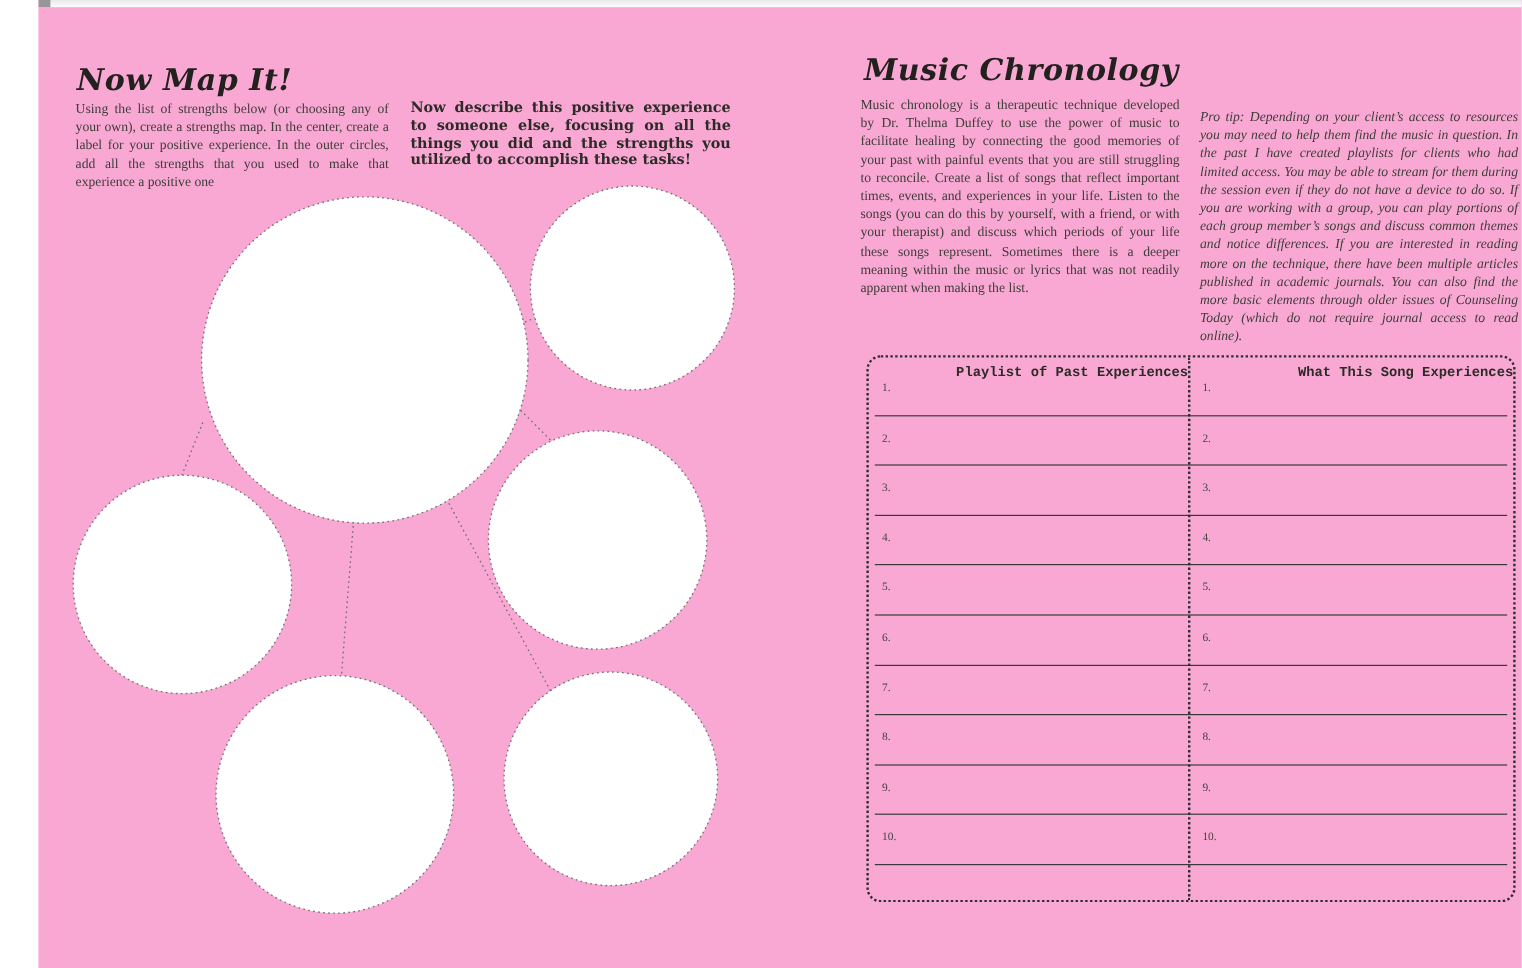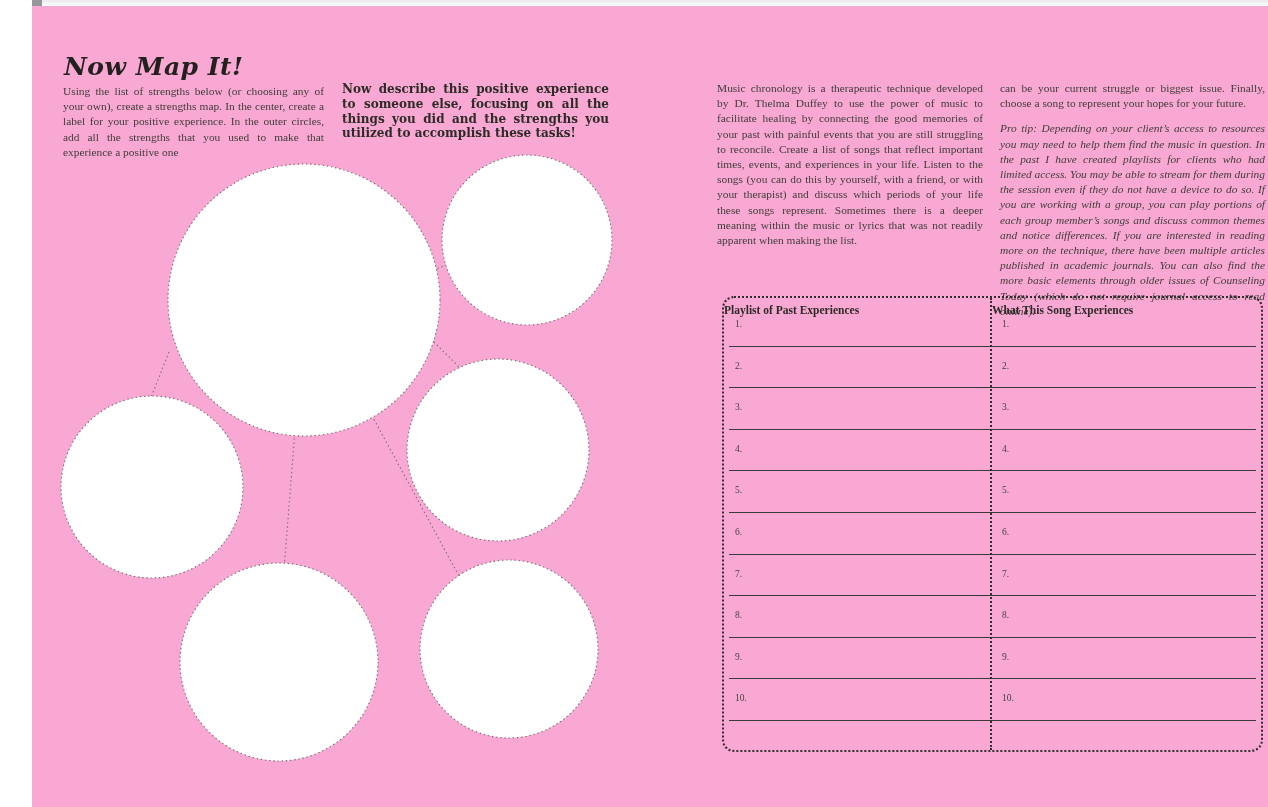--- a/index.html
+++ b/index.html
@@ -27,22 +27,22 @@
   .rp-col2{position:absolute;left:334px;top:81px;width:265px;}
   .rp-col1 .para + .para{margin-top:8px;}
   .protip{font-style:italic;margin-top:10px;}
 
   .map-svg{position:absolute;left:0;top:0;width:634px;height:807px;pointer-events:none;}
 
   .playlist-table{position:absolute;left:56px;top:296px;width:541px;height:456px;
                   box-sizing:border-box;border:2px dotted #2e2e2e;border-radius:12px;}
   .tbl-divider{position:absolute;left:266px;top:0;bottom:0;width:0;
                border-left:2px dotted #2e2e2e;}
-  .tbl-hdr{position:absolute;top:6px;text-align:left;
-           font-family:Liberation Serif, serif;font-weight:bold;font-size:11.5px;color:#2c2b27;}
+  .tbl-hdr{position:absolute;top:6px;text-align:right;
+           font-family:Liberation Mono, monospace;font-weight:bold;font-size:11.5px;color:#2c2b27;}
   .tbl-hdr.h1{left:0;width:266px;}
   .tbl-hdr.h2{left:268px;width:269px;}
   .tbl-rows{position:absolute;top:7px;left:5px;right:5px;}
   .tbl-row{height:41.6px;box-sizing:border-box;border-bottom:1.5px solid #3a3a3a;display:flex;}
   .cell-l{width:263px;box-sizing:border-box;padding:8px 0 0 6px;}
   .cell-r{flex:1;box-sizing:border-box;padding:8px 0 0 10px;}
   .row-num{font-size:9.5px;color:#45443f;}
 </style>
 </head>
 <body>
@@ -71,27 +71,27 @@
         <circle cx="495" cy="240" r="85"></circle>
         <circle cx="466" cy="450" r="91"></circle>
         <circle cx="120" cy="487" r="91"></circle>
         <circle cx="247" cy="662" r="99"></circle>
         <circle cx="477" cy="649" r="89"></circle>
       </g>
     </svg>
   </div>
 
   <div class="page page-right">
+    <div class="script-title title-right">Music Chronology</div>
 
     <div class="rp-col1">
       <div class="para">Music chronology is a therapeutic technique developed by Dr. Thelma Duffey to use the power of music to facilitate healing by connecting the good memories of your past with painful events that you are still struggling to reconcile. Create a list of songs that reflect important times, events, and experiences in your life. Listen to the songs (you can do this by yourself, with a friend, or with your therapist) and discuss which periods of your life these songs represent. Sometimes there is a deeper meaning within the music or lyrics that was not readily apparent when making the list.</div>
     </div>
 
     <div class="rp-col2">
-      <div class="para">can be your current struggle or biggest issue. Finally, choose a song to represent your hopes for your future.</div>
       <div class="para protip">Pro tip: Depending on your client’s access to resources you may need to help them find the music in question. In the past I have created playlists for clients who had limited access. You may be able to stream for them during the session even if they do not have a device to do so. If you are working with a group, you can play portions of each group member’s songs and discuss common themes and notice differences. If you are interested in reading more on the technique, there have been multiple articles published in academic journals. You can also find the more basic elements through older issues of Counseling Today (which do not require journal access to read online).</div>
     </div>
 
     <div class="playlist-table">
       <div class="tbl-hdr h1">Playlist of Past Experiences</div>
       <div class="tbl-hdr h2">What This Song Experiences</div>
 
       <div class="tbl-rows">
         <div class="tbl-row">
           <div class="cell-l"><span class="row-num">1.</span></div>

